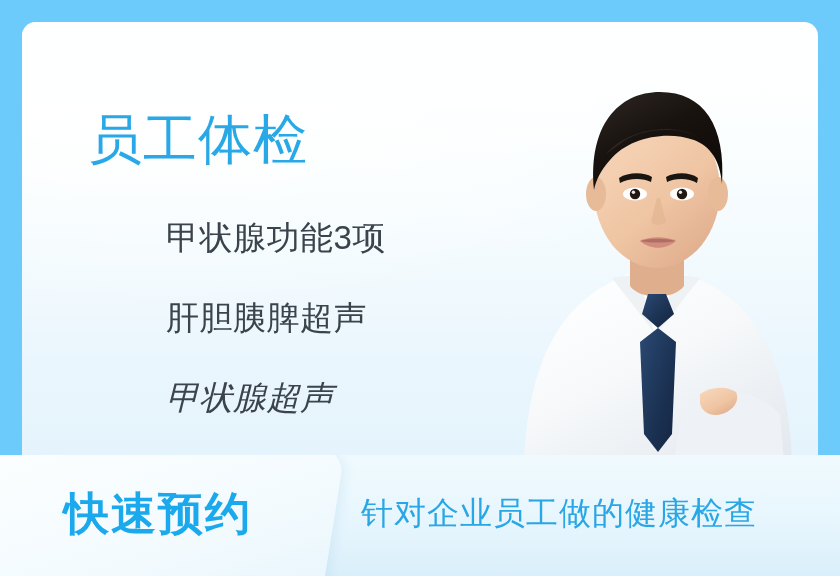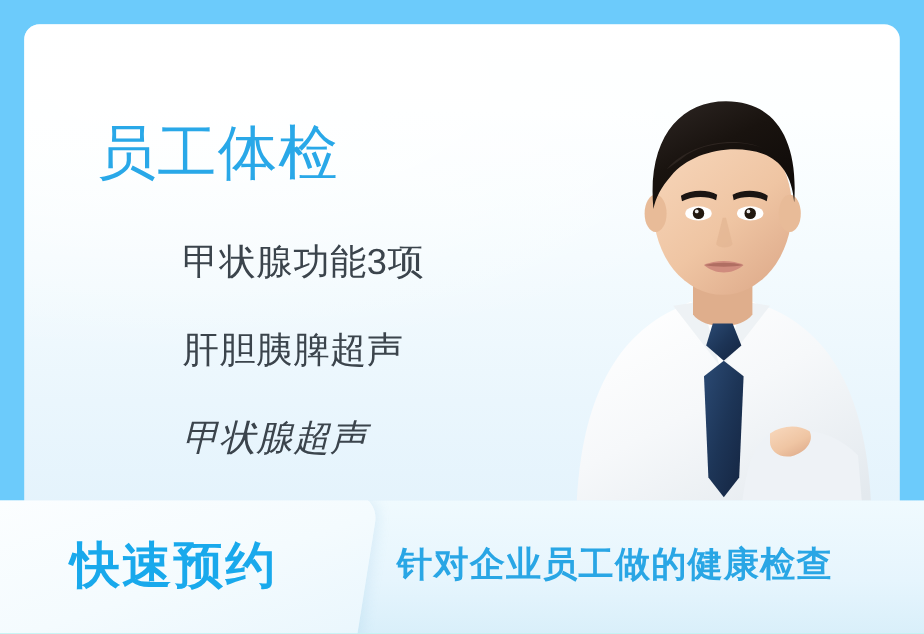--- a/index.html
+++ b/index.html
@@ -142,21 +142,21 @@
     color: #19a9ec;
     line-height: 1;
     white-space: nowrap;
   }
 
   .tagline {
     position: absolute;
     left: 361px;
     top: 42px;
     font-size: 32px;
-    font-weight: bold;
+    font-weight: normal;
     letter-spacing: 1px;
     color: #29a6e5;
     line-height: 1;
     white-space: nowrap;
   }
 </style>
 </head>
 <body>
 
 <div class="banner">

